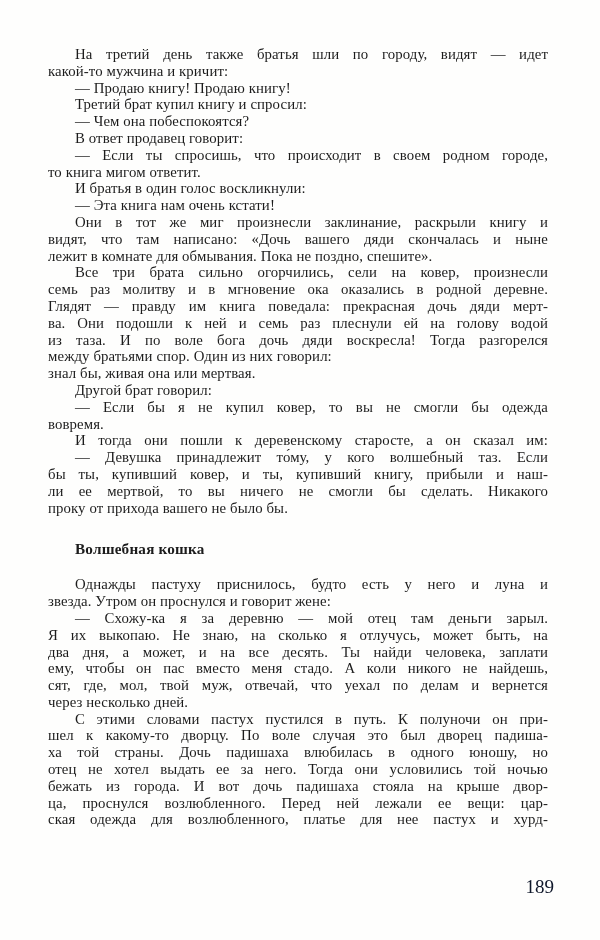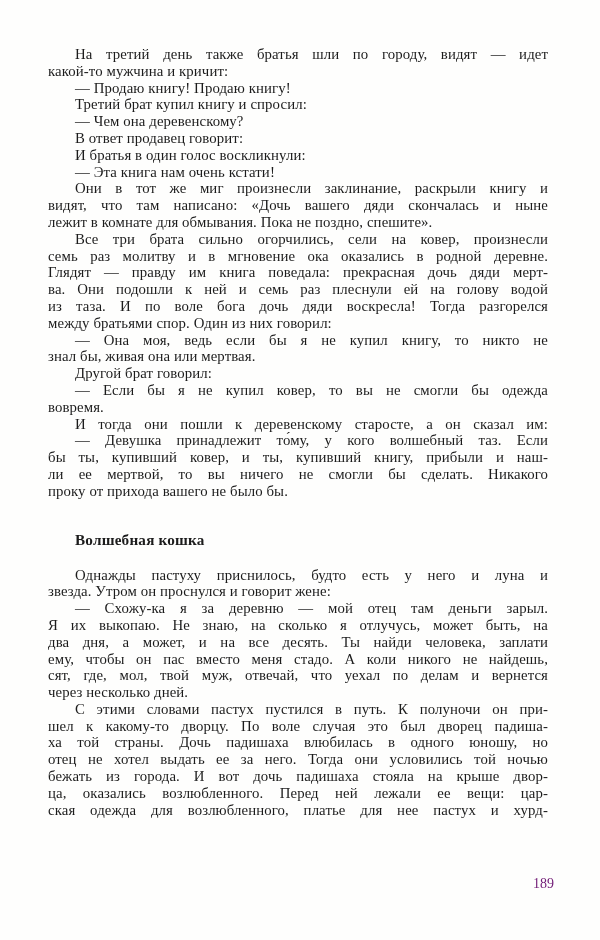--- a/index.html
+++ b/index.html
@@ -38,53 +38,57 @@
     text-indent: 27px;
   }
   .para {
     margin: 0;
   }
   .heading {
     font-size: 15.2px;
     line-height: 17px;
     font-weight: 700;
     text-indent: 27px;
-    margin-top: 31px;
+    margin-top: 24px;
     margin-bottom: 19px;
     letter-spacing: 0.2px;
   }
   .page-number {
     position: absolute;
     right: 46px;
     top: 876px;
-    font-size: 14px;
-    color: #701a75;
+    font-size: 19px;
+    color: #0f172a;
   }
 </style>
 </head>
 <body>
 
 <div class="page">
   <div class="text-block">
     <div id="story1">
         <div class="para">
           <div class="line just first">На третий день также братья шли по городу, видят — идет</div>
           <div class="line">какой-то мужчина и кричит:</div>
         </div>
         <div class="para">
           <div class="line first">— Продаю книгу! Продаю книгу!</div>
         </div>
         <div class="para">
           <div class="line first">Третий брат купил книгу и спросил:</div>
         </div>
         <div class="para">
-          <div class="line first">— Чем она деревенскому?</div>
+          <div class="line first">— Чем она побеспокоятся?</div>
         </div>
         <div class="para">
           <div class="line first">В ответ продавец говорит:</div>
+        </div>
+        <div class="para">
+          <div class="line just first">— Если ты спросишь, что происходит в своем родном городе,</div>
+          <div class="line">то книга мигом ответит.</div>
         </div>
         <div class="para">
           <div class="line first">И братья в один голос воскликнули:</div>
         </div>
         <div class="para">
           <div class="line first">— Эта книга нам очень кстати!</div>
         </div>
         <div class="para">
           <div class="line just first">Они в тот же миг произнесли заклинание, раскрыли книгу и</div>
           <div class="line just">видят, что там написано: «Дочь вашего дяди скончалась и ныне</div>
@@ -92,21 +96,20 @@
         </div>
         <div class="para">
           <div class="line just first">Все три брата сильно огорчились, сели на ковер, произнесли</div>
           <div class="line just">семь раз молитву и в мгновение ока оказались в родной деревне.</div>
           <div class="line just">Глядят — правду им книга поведала: прекрасная дочь дяди мерт-</div>
           <div class="line just">ва. Они подошли к ней и семь раз плеснули ей на голову водой</div>
           <div class="line just">из таза. И по воле бога дочь дяди воскресла! Тогда разгорелся</div>
           <div class="line">между братьями спор. Один из них говорил:</div>
         </div>
         <div class="para">
-          <div class="line just first">— Она моя, ведь если бы я не купил книгу, то никто не</div>
           <div class="line">знал бы, живая она или мертвая.</div>
         </div>
         <div class="para">
           <div class="line first">Другой брат говорил:</div>
         </div>
         <div class="para">
           <div class="line just first">— Если бы я не купил ковер, то вы не смогли бы одежда</div>
           <div class="line">вовремя.</div>
         </div>
         <div class="para">
@@ -132,19 +135,19 @@
           <div class="line just">ему, чтобы он пас вместо меня стадо. А коли никого не найдешь,</div>
           <div class="line just">сят, где, мол, твой муж, отвечай, что уехал по делам и вернется</div>
           <div class="line">через несколько дней.</div>
         </div>
         <div class="para">
           <div class="line just first">С этими словами пастух пустился в путь. К полуночи он при-</div>
           <div class="line just">шел к какому-то дворцу. По воле случая это был дворец падиша-</div>
           <div class="line just">ха той страны. Дочь падишаха влюбилась в одного юношу, но</div>
           <div class="line just">отец не хотел выдать ее за него. Тогда они условились той ночью</div>
           <div class="line just">бежать из города. И вот дочь падишаха стояла на крыше двор-</div>
-          <div class="line just">ца, оказались возлюбленного. Перед ней лежали ее вещи: цар-</div>
+          <div class="line just">ца, проснулся возлюбленного. Перед ней лежали ее вещи: цар-</div>
           <div class="line just">ская одежда для возлюбленного, платье для нее пастух и хурд-</div>
         </div>
       </div>
   </div>
   <div class="page-number">189</div>
 </div>
 
 </body></html>

